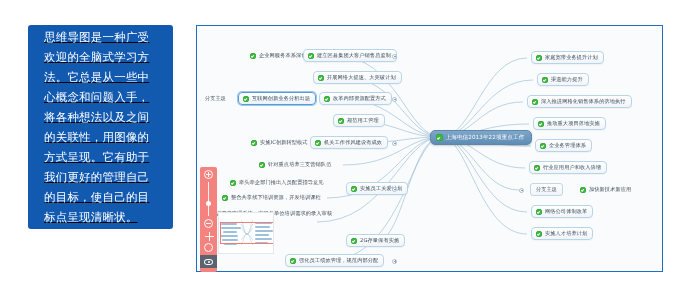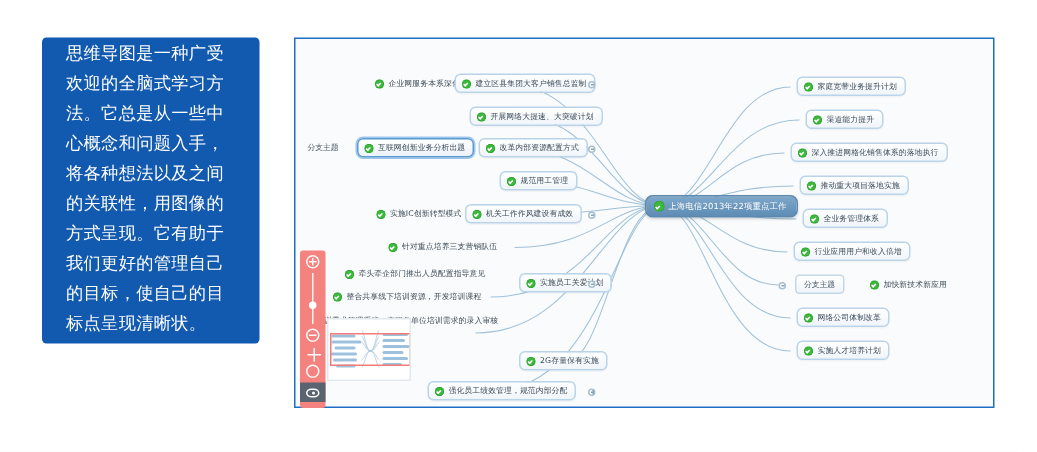--- a/index.html
+++ b/index.html
@@ -9,21 +9,21 @@
     overflow:hidden;position:relative;
   }
   #app{position:absolute;left:0;top:0;width:691px;height:301px;}
 
   
   .side-panel{
     position:absolute;left:28px;top:25px;width:145px;height:204px;
     background:#1560bd;background:#1259b0;
     border-radius:3px;
     box-sizing:border-box;
-    display:flex;align-items:flex-start;justify-content:center;
+    display:flex;align-items:center;justify-content:center;text-decoration:underline;
   }
   .side-panel-text{
     color:#ffffff;font-size:11.5px;line-height:20px;
     width:113px;text-align:left;letter-spacing:.2px;
     white-space:pre-wrap;word-break:break-all;
   }
 
   
   .canvas{
     position:absolute;left:196px;top:25px;width:467px;height:247px;

